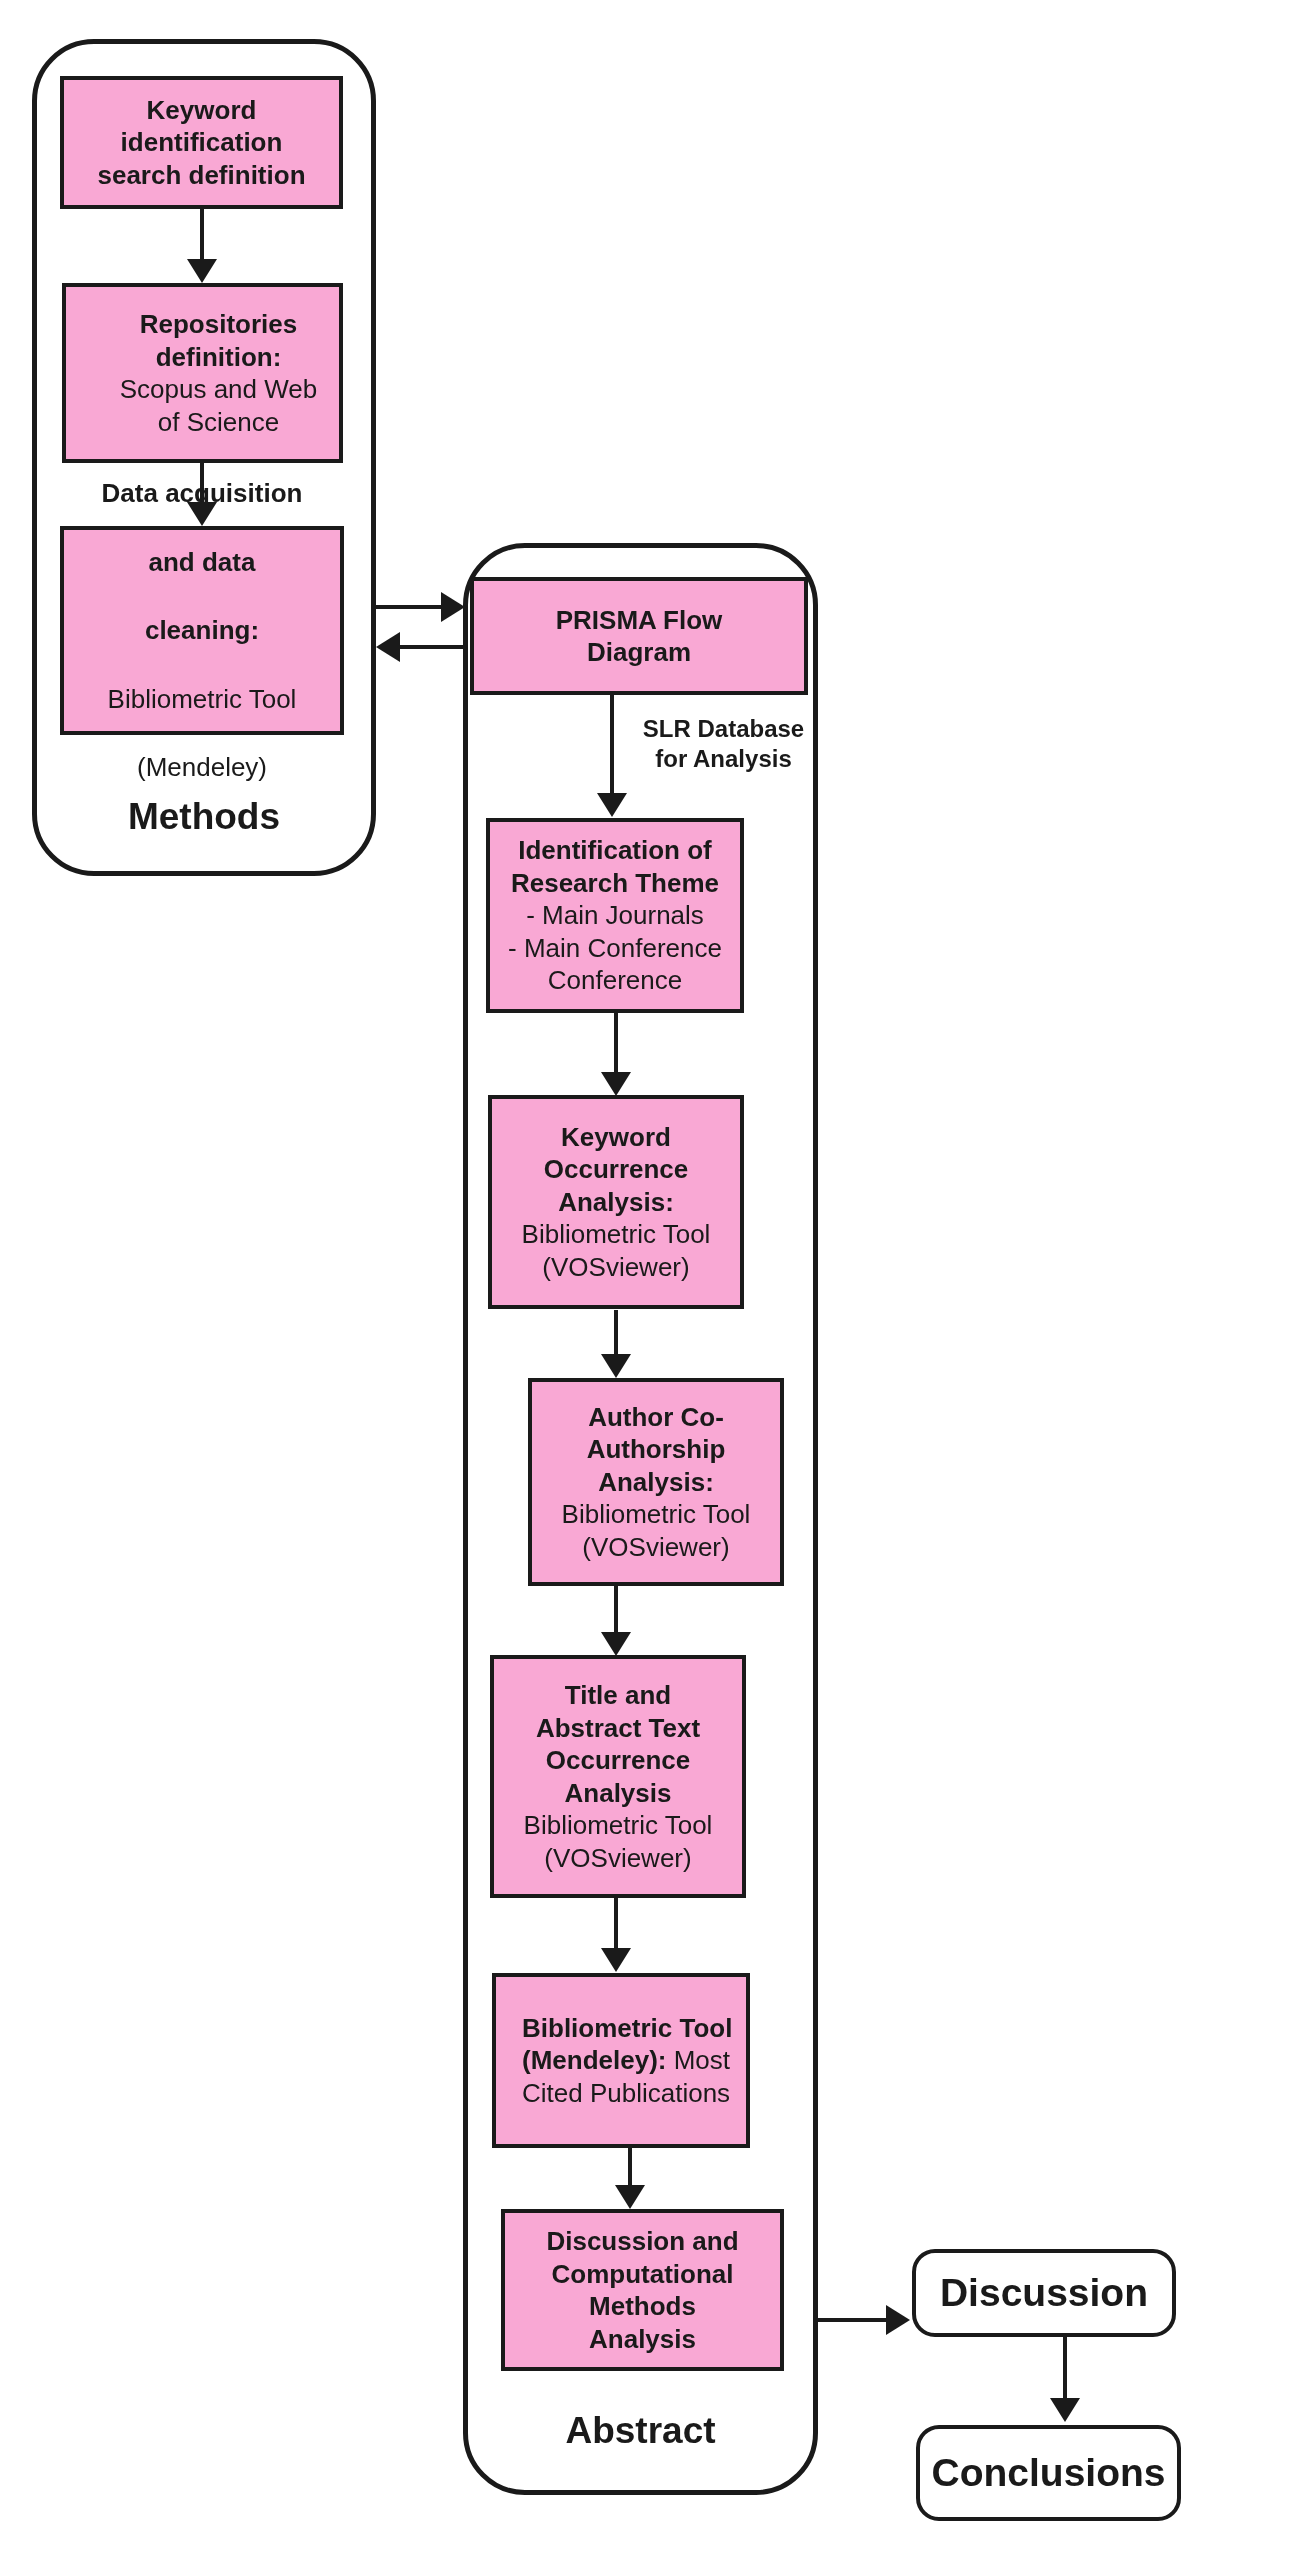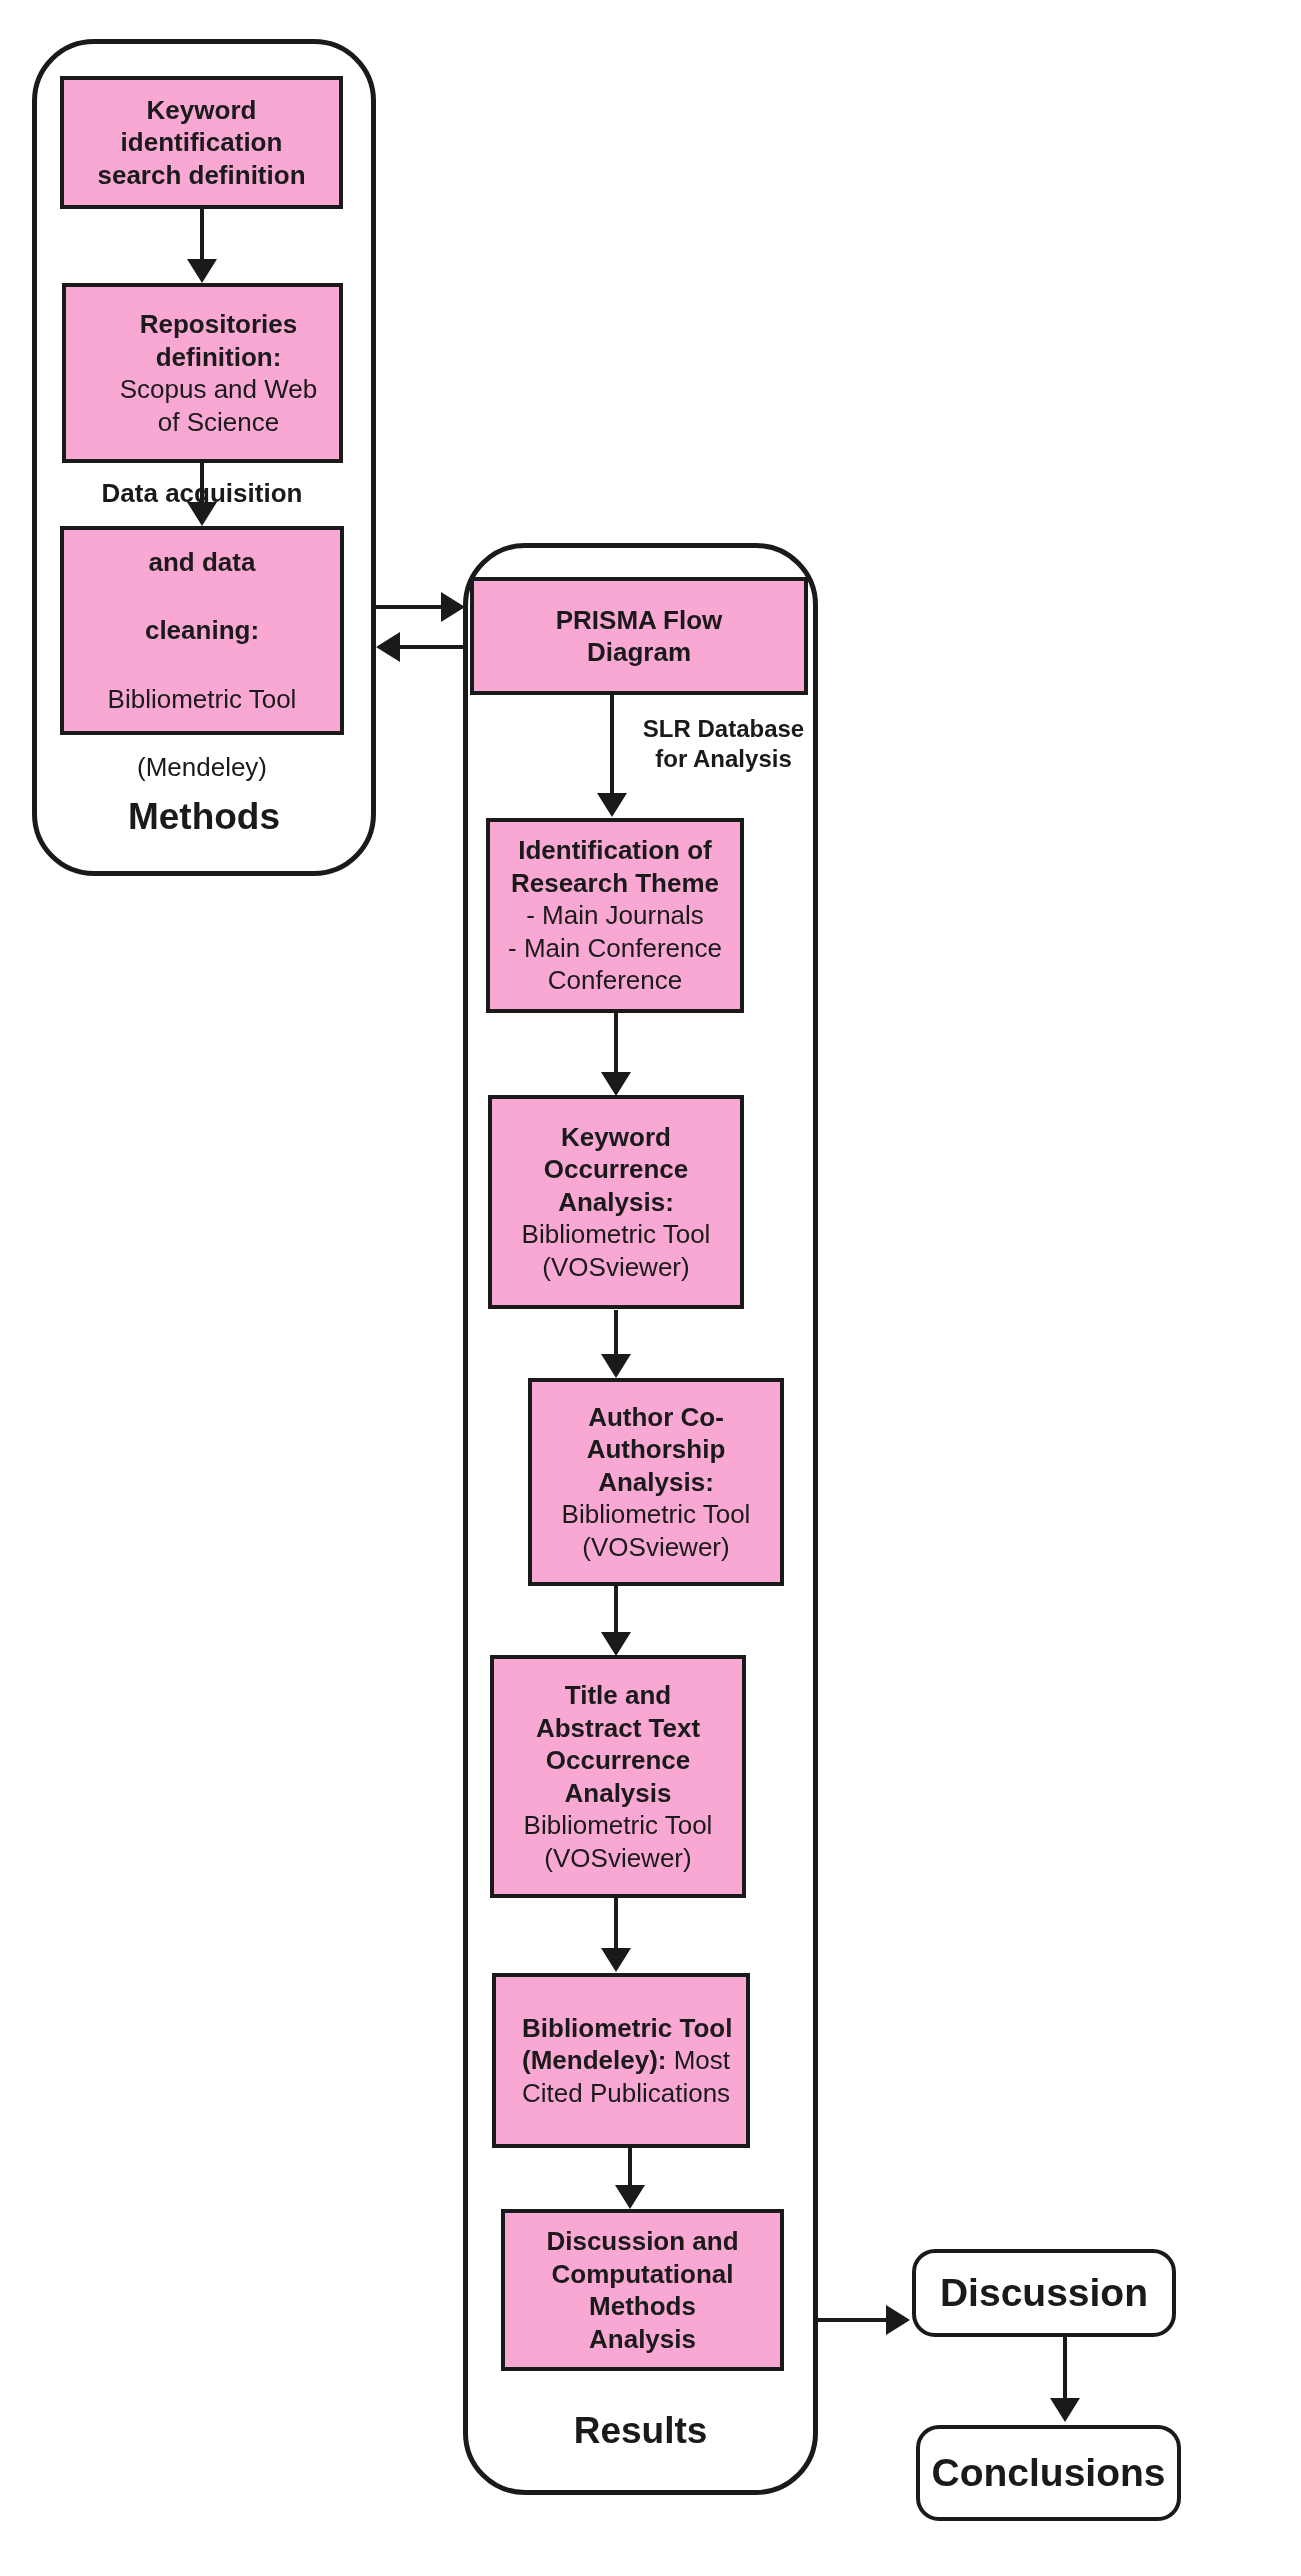--- a/index.html
+++ b/index.html
@@ -209,21 +209,21 @@
     <div class="hd"></div>
   </div>
 
   <div class="box" style="left:501px; top:2209px; width:283px; height:162px;">
     <div class="b">Discussion and</div>
     <div class="b">Computational</div>
     <div class="b">Methods</div>
     <div class="b">Analysis</div>
   </div>
 
-  <div class="glabel" style="left:463px; top:2410px; width:355px;">Results</div>
+  <div class="glabel" style="left:463px; top:2410px; width:355px;">Abstract</div>
 
   <div class="ha right" style="left:818px; top:2303px; width:92px;">
     <div class="sh"></div>
     <div class="hd"></div>
   </div>
 
   <div class="endbox" style="left:912px; top:2249px; width:264px; height:88px;">
     <span>Discussion</span>
   </div>
 

